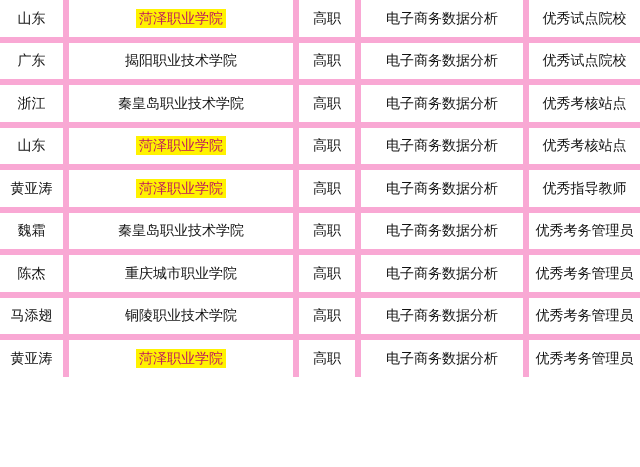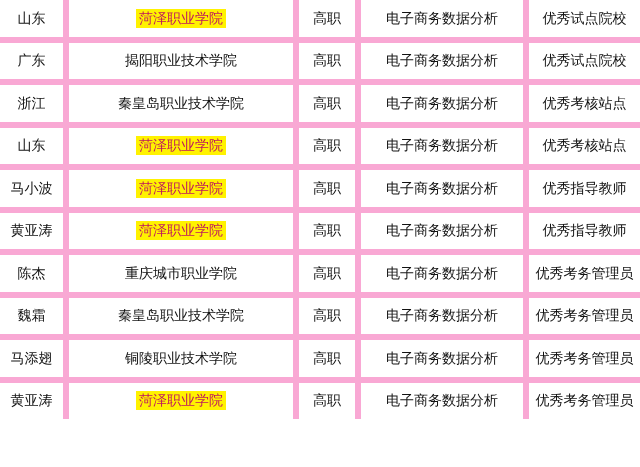--- a/index.html
+++ b/index.html
@@ -103,43 +103,36 @@
           <td><span class="cell-inner">优秀考核站点</span></td>
         </tr>
         <tr>
           <td class="name-col"><span class="cell-inner">山东</span></td>
           <td class="hl"><span class="cell-inner">菏泽职业学院</span></td>
           <td><span class="cell-inner">高职</span></td>
           <td><span class="cell-inner">电子商务数据分析</span></td>
           <td><span class="cell-inner">优秀考核站点</span></td>
         </tr>
         <tr>
-          <td class="name-col"><span class="cell-inner">马小波</span></td>
-          <td class="hl"><span class="cell-inner">菏泽职业学院</span></td>
-          <td><span class="cell-inner">高职</span></td>
-          <td><span class="cell-inner">电子商务数据分析</span></td>
-          <td><span class="cell-inner">优秀指导教师</span></td>
-        </tr>
-        <tr>
           <td class="name-col"><span class="cell-inner">黄亚涛</span></td>
           <td class="hl"><span class="cell-inner">菏泽职业学院</span></td>
           <td><span class="cell-inner">高职</span></td>
           <td><span class="cell-inner">电子商务数据分析</span></td>
           <td><span class="cell-inner">优秀指导教师</span></td>
         </tr>
         <tr>
-          <td class="name-col"><span class="cell-inner">陈杰</span></td>
-          <td><span class="cell-inner">重庆城市职业学院</span></td>
+          <td class="name-col"><span class="cell-inner">魏霜</span></td>
+          <td><span class="cell-inner">秦皇岛职业技术学院</span></td>
           <td><span class="cell-inner">高职</span></td>
           <td><span class="cell-inner">电子商务数据分析</span></td>
           <td><span class="cell-inner">优秀考务管理员</span></td>
         </tr>
         <tr>
-          <td class="name-col"><span class="cell-inner">魏霜</span></td>
-          <td><span class="cell-inner">秦皇岛职业技术学院</span></td>
+          <td class="name-col"><span class="cell-inner">陈杰</span></td>
+          <td><span class="cell-inner">重庆城市职业学院</span></td>
           <td><span class="cell-inner">高职</span></td>
           <td><span class="cell-inner">电子商务数据分析</span></td>
           <td><span class="cell-inner">优秀考务管理员</span></td>
         </tr>
         <tr>
           <td class="name-col"><span class="cell-inner">马添翅</span></td>
           <td><span class="cell-inner">铜陵职业技术学院</span></td>
           <td><span class="cell-inner">高职</span></td>
           <td><span class="cell-inner">电子商务数据分析</span></td>
           <td><span class="cell-inner">优秀考务管理员</span></td>

